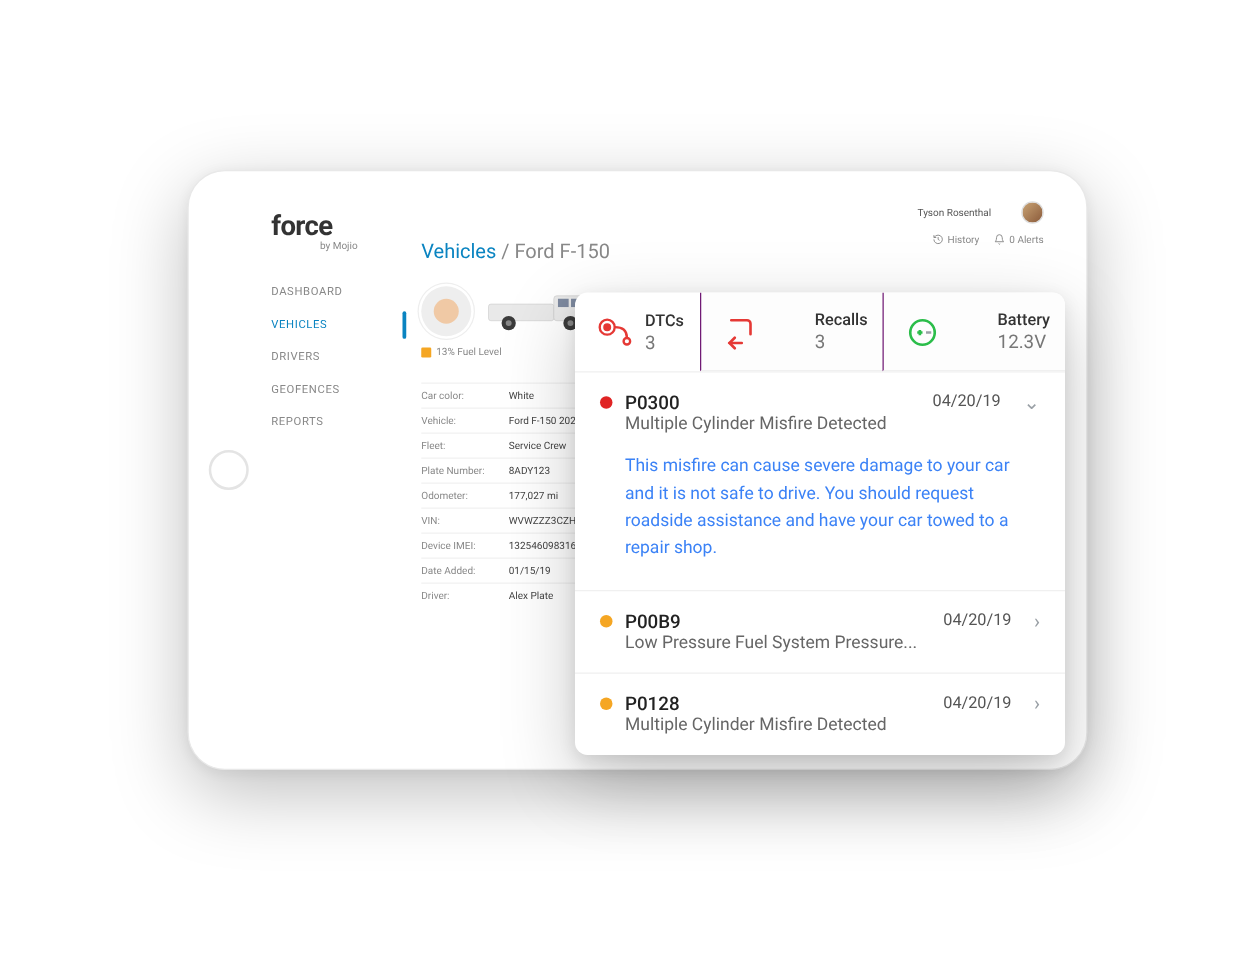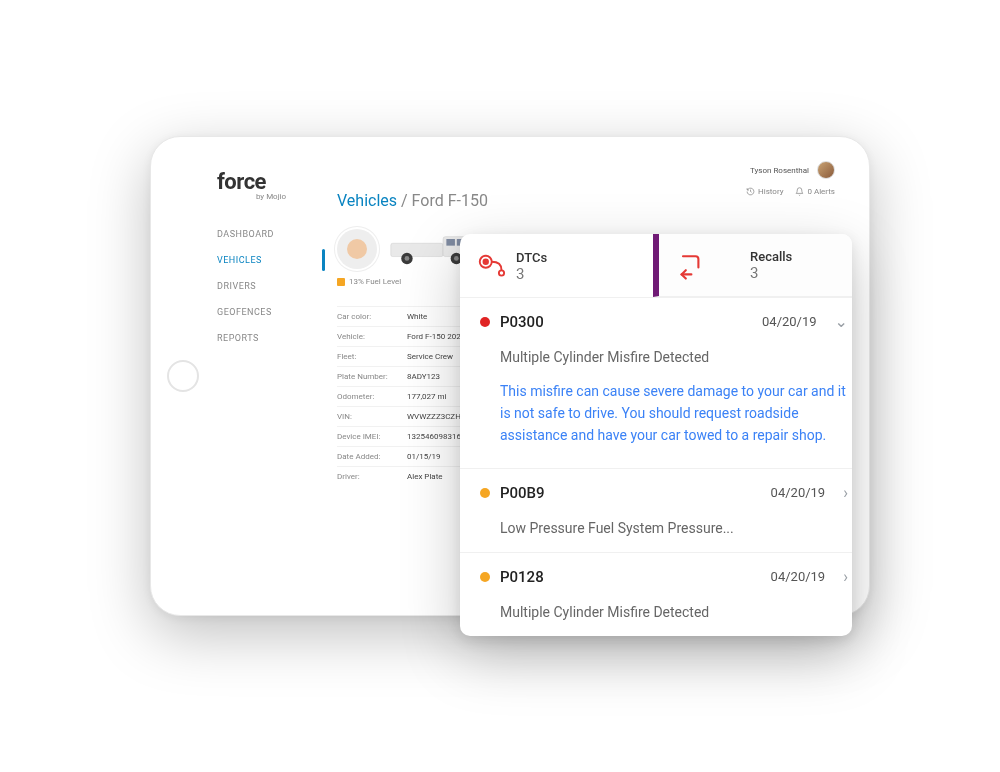--- a/index.html
+++ b/index.html
@@ -34,21 +34,21 @@
   
   .sidebar { width:120px; padding:16px 0 0 12px; font-size:10px; color:#555; }
   .logo { font-size:22px; font-weight:700; color:#333; letter-spacing:-0.5px; }
   .logo-sub { font-size:8px; color:#888; margin-top:-2px; margin-bottom:20px;text-align:center; }
   .nav-item { padding:8px 0; font-size:9px; letter-spacing:0.5px; color:#888; cursor:pointer; }
   .nav-item.active { color:#0a84c1; position:relative; }
   .nav-item.active::after { content:""; position:absolute; right:0; top:2px; bottom:2px; width:3px; background:#0a84c1; border-radius:2px; }
 
   
   .main { flex:1; padding:10px 18px 0 12px; position:relative; }
-  .topbar { position:absolute; top:8px; right:18px; display:flex; align-items:center; gap:8px; }
+  .topbar { position:absolute; top:8px; right:18px; display:flex; align-items:center; gap:24px; }
   .username { font-size:8px; color:#555; }
   .avatar-sm { width:18px; height:18px; border-radius:50%; background:linear-gradient(135deg,#c9a374,#8a5a3a); border:1px solid #ddd; }
   .subtop { position:absolute; top:34px; right:18px; display:flex; gap:12px; font-size:8px; color:#888; align-items:center;}
   .subtop span { display:flex; align-items:flex-start; gap:3px;}
 
   .breadcrumb { margin-top:28px; font-size:16px; color:#888; }
   .breadcrumb .link { color:#0a84c1; }
 
   .vehicle-row { display:flex; align-items:center; gap:10px; margin-top:16px; }
   .driver-av { width:40px; height:40px; border-radius:50%; background:#eee; display:flex; align-items:center; justify-content:center; overflow:hidden; box-shadow:0 0 0 2px #fff,0 0 0 3px #eee; }
@@ -69,36 +69,36 @@
     position:absolute;
     left:460px; top:234px;
     width:392px;
     background:#fff;
     border-radius:10px;
     box-shadow: 0 20px 60px rgba(0,0,0,0.22), 0 4px 14px rgba(0,0,0,0.10);
     overflow:hidden;
   }
   .tabs { display:flex; }
   .tab { flex:1; padding:16px 12px 14px 16px; display:flex; align-items:center; gap:10px; cursor:pointer; }
-  .tab + .tab { border-left:6px solid #701a75;gap:45px; }
+  .tab + .tab { border-left:1px solid #701a75;gap:45px; }
   .tab.active{ border-bottom:none; }
   .tab:not(.active){ background:#fdfdfd; border-bottom:1px solid #f0f0f0; }
   .tab .ticon{ width:30px;height:30px; display:flex;align-items:center;justify-content:center;}
   .tab .tlabel{ font-size:13px; color:#333; font-weight:500; line-height:1.1;}
   .tab .tval{ font-size:15px; color:#777; }
 
-  .item { padding:14px 4px 16px 20px; border-top:1px solid #f0f0f0; }
+  .item { padding:14px 20px 16px 20px; border-top:1px solid #f0f0f0; }
   .item-head { display:flex; align-items:center; gap:10px; }
   .dot { width:10px; height:10px; border-radius:50%; flex:0 0 auto; }
   .dot.red{ background:#e02424; }
   .dot.amber{ background:#f5a623; }
   .code { font-size:15px; font-weight:500; color:#222; }
   .date { margin-left:auto; font-size:13px; color:#555; }
   .chev { color:#9aa0a6; font-size:16px; margin-left:8px; }
-  .sub { font-size:14px; color:#666; margin-left:20px; margin-top:18px; }
+  .sub { font-size:14px; color:#666; margin-left:20px; margin-top:0; }
   .desc { font-size:14px; color:#3b82f6; line-height:1.55; margin:16px 0 6px 20px; max-width:400px; }
 
   svg { display:block; }
 </style>
 </head>
 <body>
 
 <div class="tablet">
   <div class="screen">
 
@@ -229,20 +229,34 @@
           <path d="M10 6 H28 a4 4 0 0 1 4 4 V22"></path>
             <path d="M22 32 H8"></path>
             <polyline points="14 26 8 32 14 38"></polyline>
         </svg>
       </div>
       <div>
           <div class="tlabel">Recalls</div>
           <div class="tval">3</div>
         </div>
     </div>
+    <div class="tab">
+      <div class="ticon">
+        <svg width="28" height="28" viewBox="0 0 40 40" fill="none" stroke="#2bbd4a" stroke-width="3">
+          <circle cx="20" cy="20" r="14"></circle>
+            <line x1="14" y1="20" x2="20" y2="20"></line>
+            <line x1="17" y1="17" x2="17" y2="23"></line>
+            <line x1="24" y1="20" x2="30" y2="20" stroke="#9aa0a6"></line>
+        </svg>
+      </div>
+      <div>
+          <div class="tlabel">Battery</div>
+          <div class="tval">12.3V</div>
+        </div>
+    </div>
   </div>
 
   <div class="item">
     <div class="item-head">
       <span class="dot red"></span>
       <span class="code">P0300</span>
       <span class="date">04/20/19</span>
       <span class="chev">⌄</span>
     </div>
     <div class="sub">Multiple Cylinder Misfire Detected</div>

